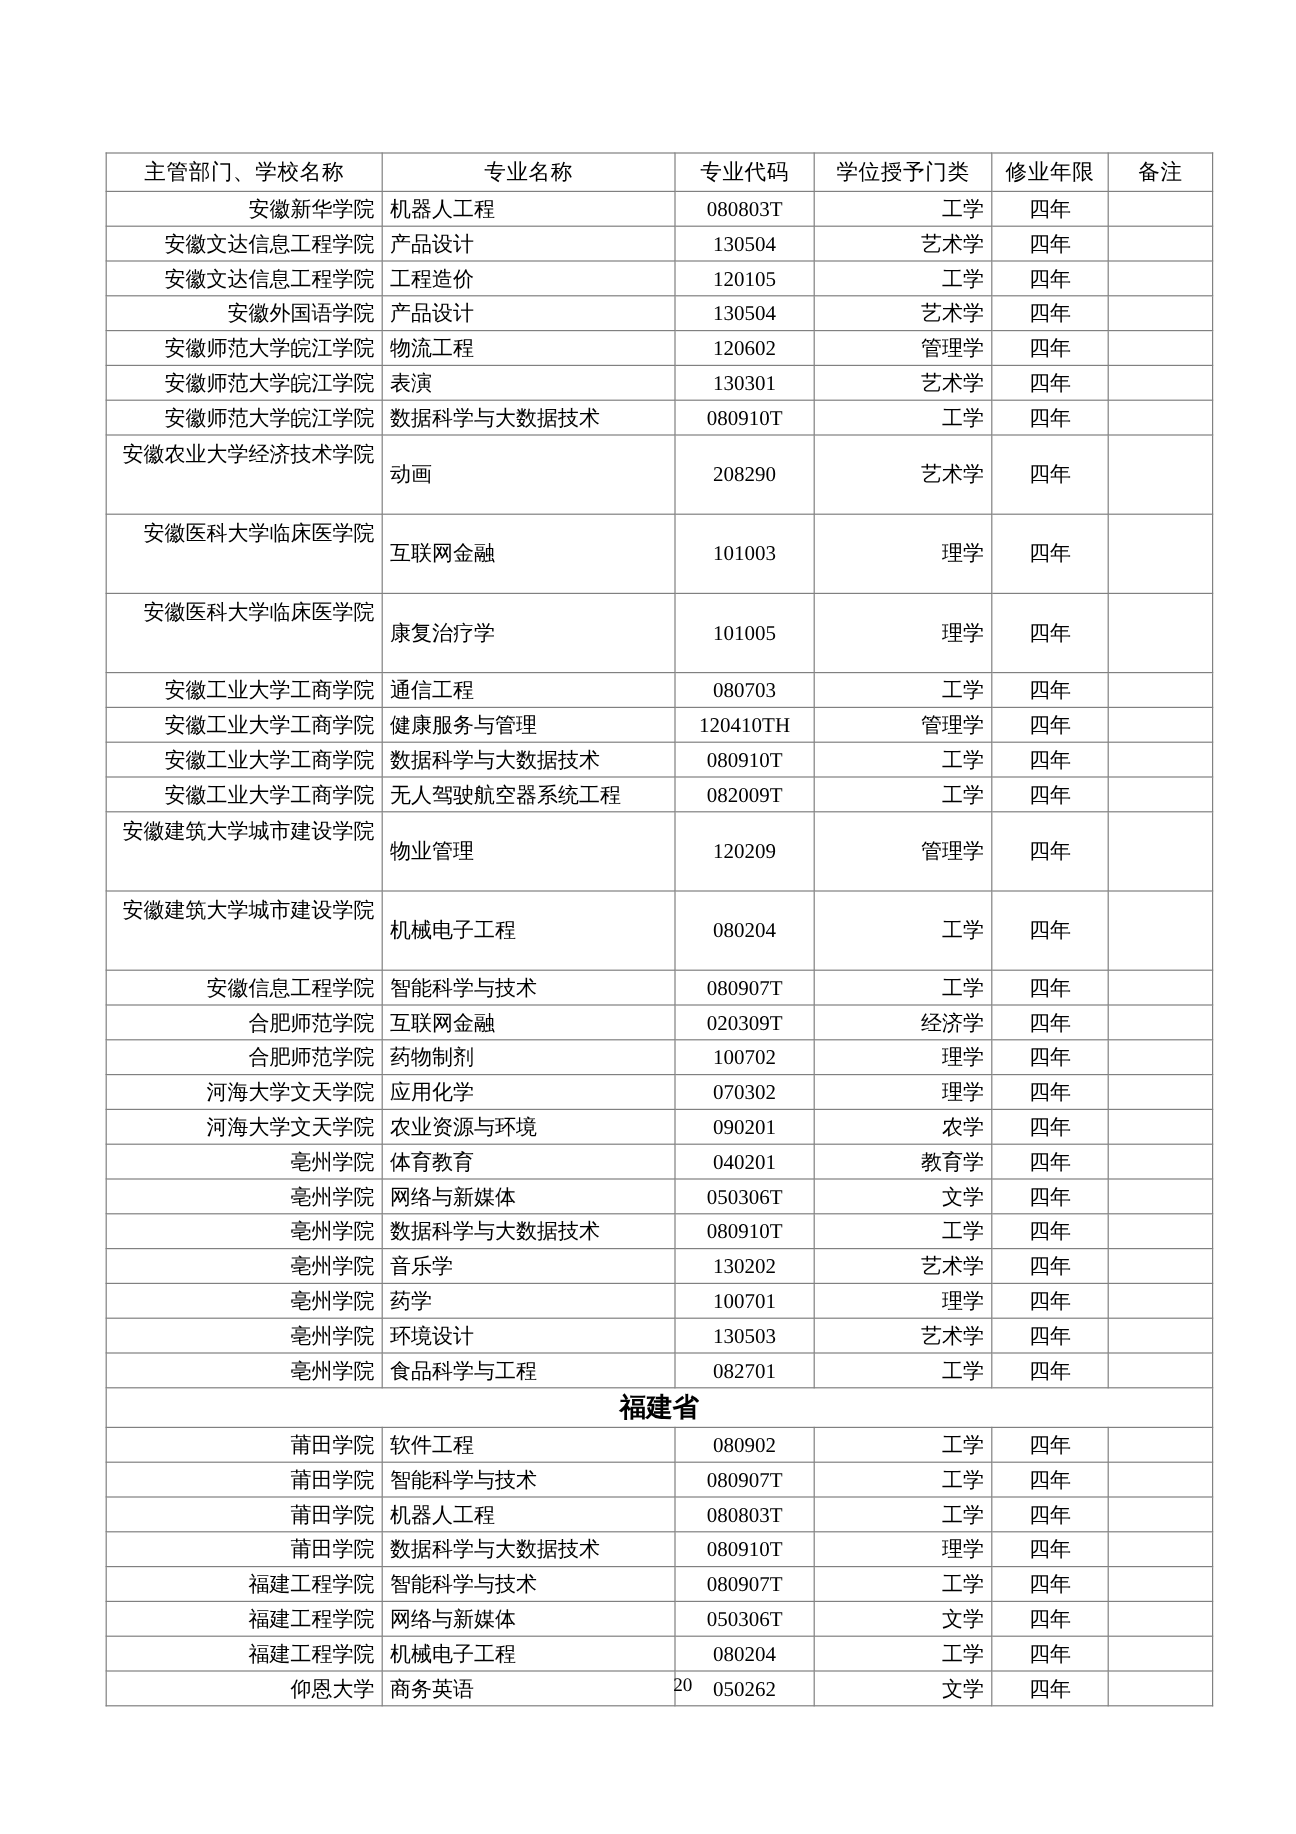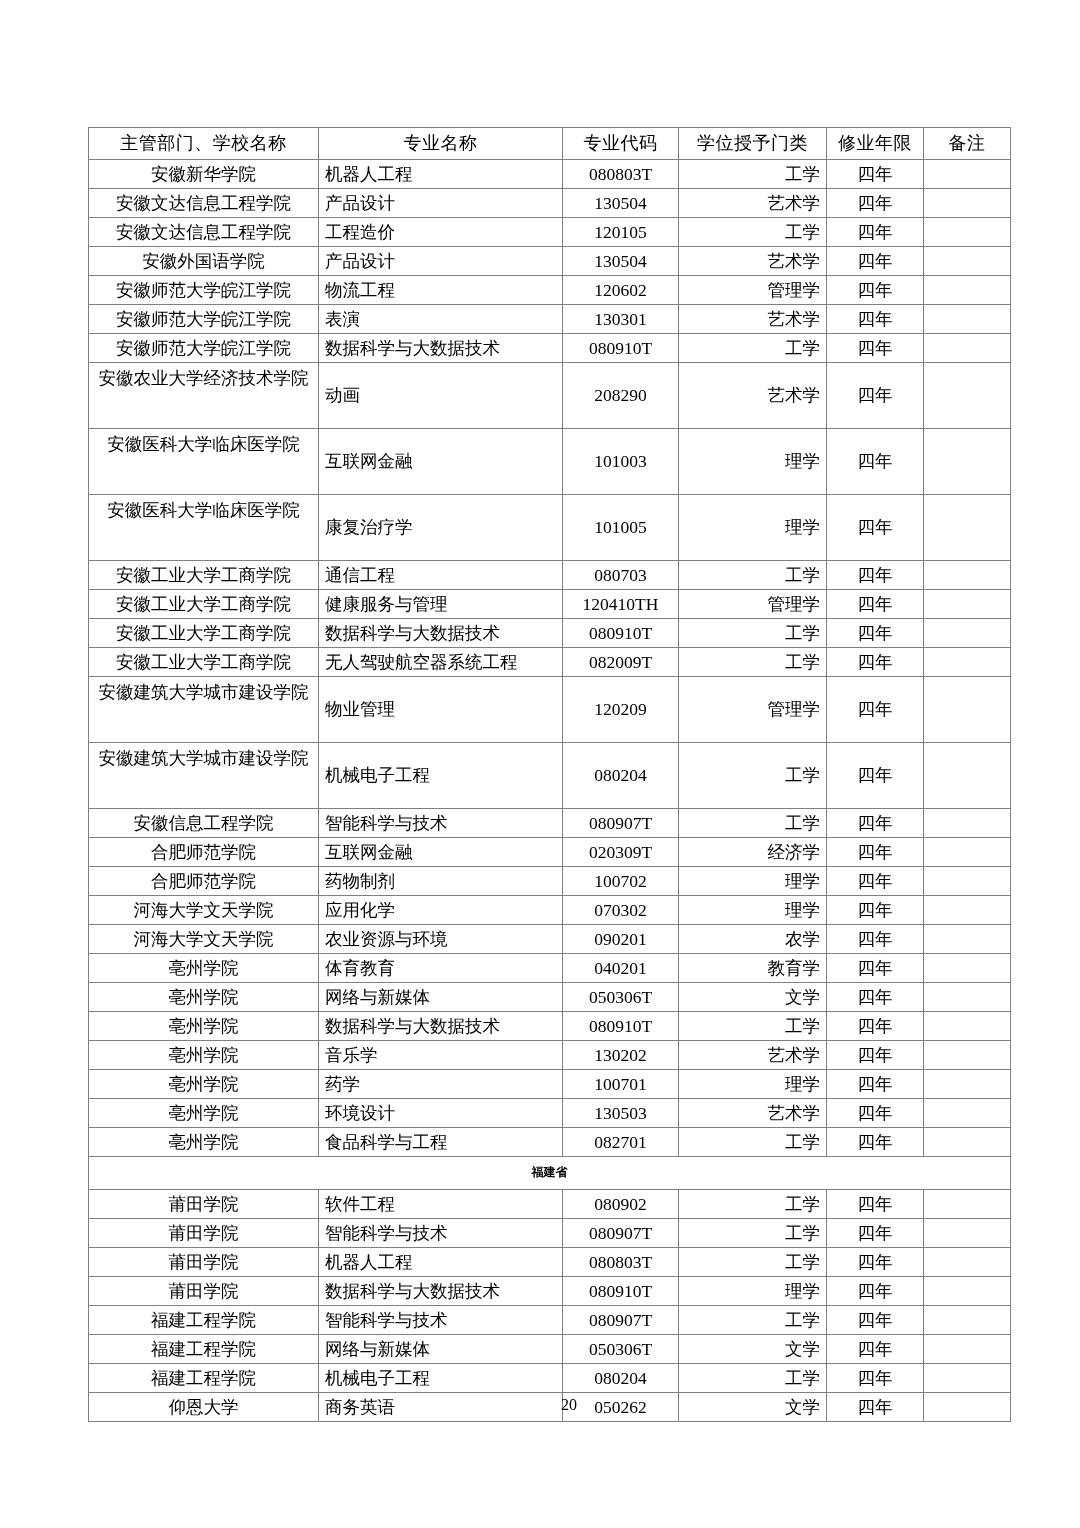--- a/index.html
+++ b/index.html
@@ -51,37 +51,37 @@
   col.c5 { width: 87px; }
 
   thead th {
     text-align: center;
     font-weight: bold;
     height: 31px;
     font-size: 18px;
     letter-spacing: 0.5px;
   }
   tbody tr { height: 29px; }
-  tbody td.school  { text-align: center; }
+  tbody td.school  { text-align: right; }
   tbody td.major   { text-align: left; }
   tbody td.code    { text-align: center; }
   tbody td.degree  { text-align: right; }
   tbody td.years   { text-align: center; }
   tbody td.remark  { text-align: center; }
 
   tbody tr.tall { height: 66px; padding-left: 32px; }
   tbody tr.tall td.school {
     vertical-align: top;
     padding-top: 3px;
   }
   tbody tr.section td {
     text-align: center;
     font-weight: bold;
     height: 32px;
-    font-size: 12px;
+    font-size: 22px;
   }
   .page-number {
     position: absolute;
     left: 0;
     top: 1396px;
     width: 1080px;
     text-align: center;
     font-size: 16px;
     font-family: "Liberation Serif", "DejaVu Serif", serif;
     padding-left: 29px;

